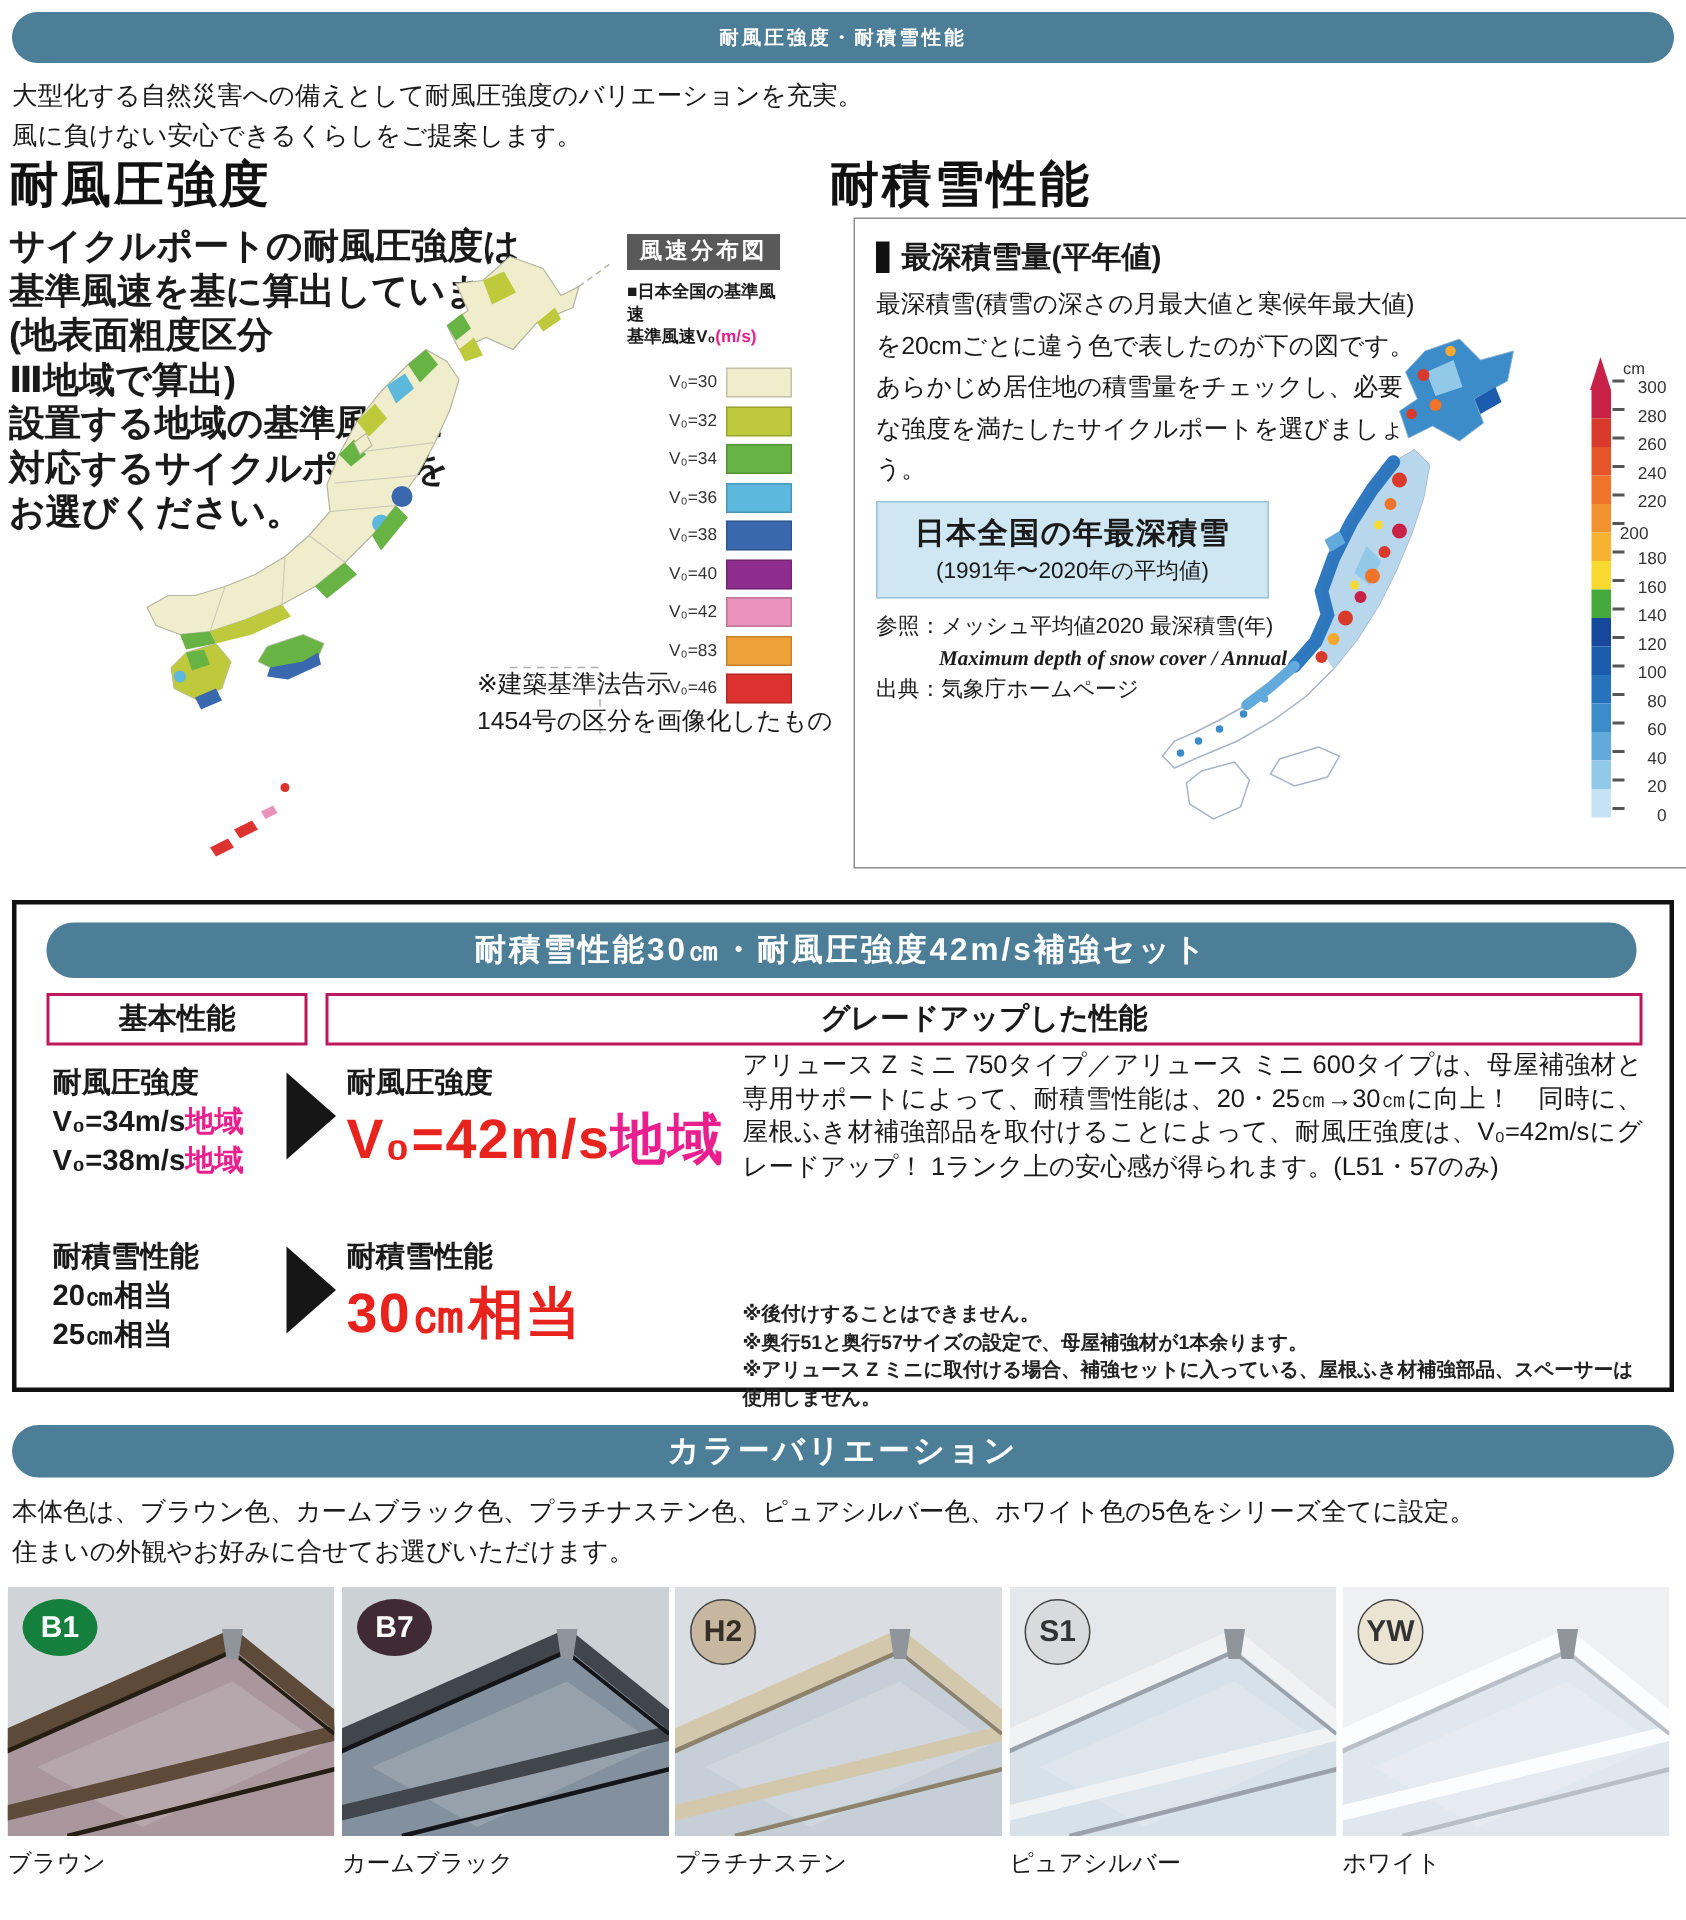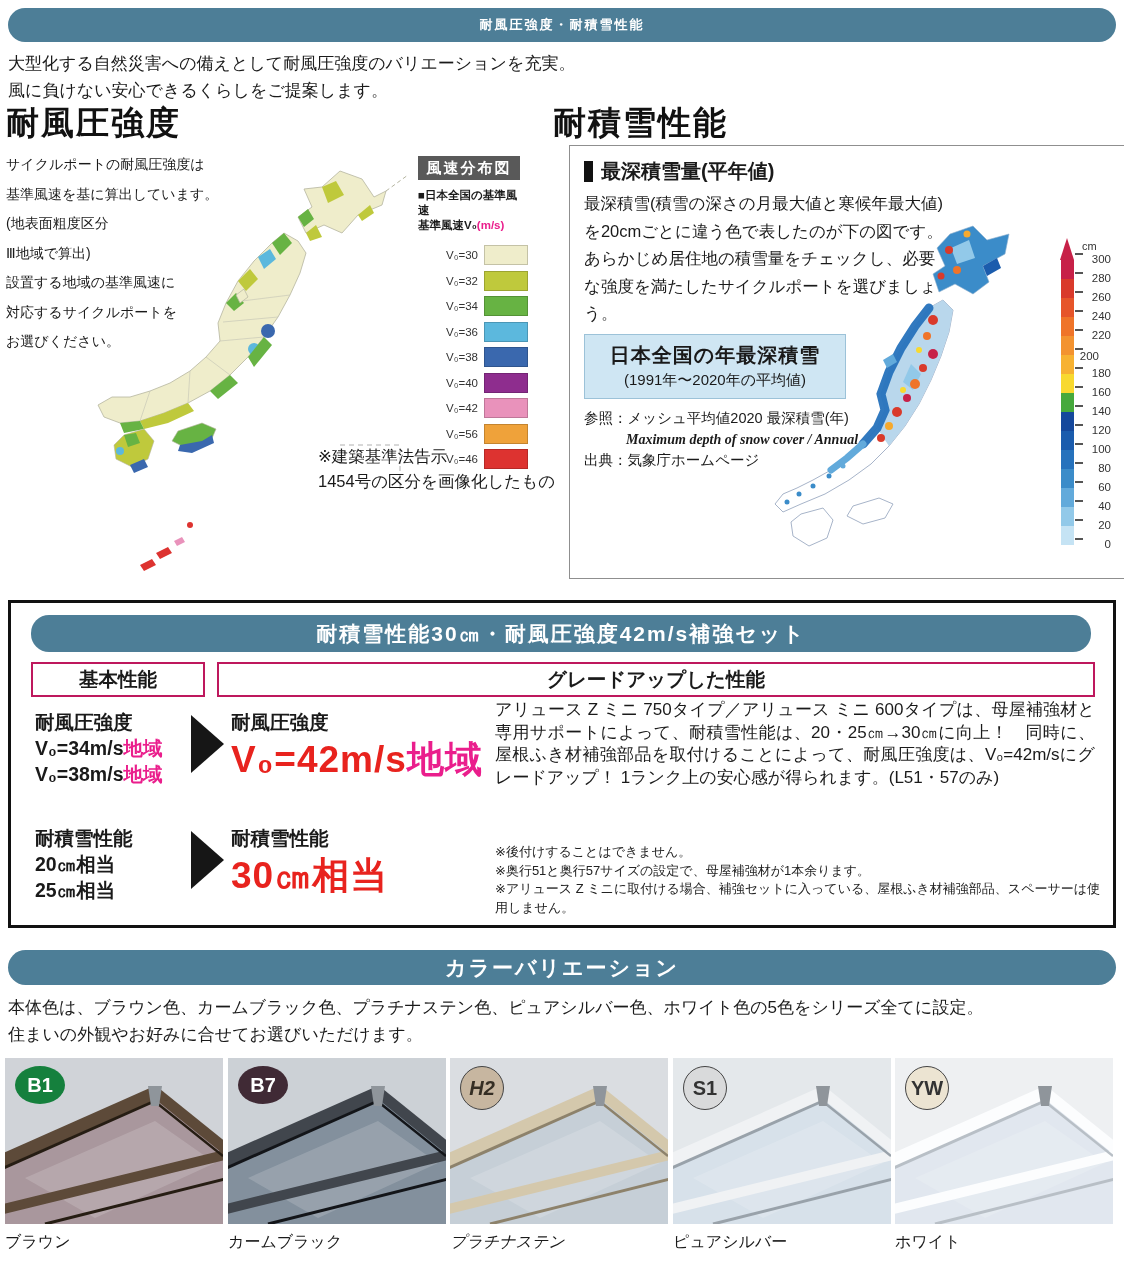--- a/index.html
+++ b/index.html
@@ -4,21 +4,21 @@
 <style>
   html,body{margin:0;padding:0;background:#fff;}
   .page{position:relative;width:1124px;height:1280px;background:#ffffff;overflow:hidden;
         font-family:"Liberation Sans","DejaVu Sans",sans-serif;color:#1a1a1a;}
   .abs{position:absolute;}
   .pill{background:#4d7e97;color:#fff;font-weight:bold;text-align:center;border-radius:18px;letter-spacing:2px;}
   .sec-title{font-size:33px;font-weight:800;letter-spacing:2px;color:#111;}
   .body-text{font-size:17px;line-height:27px;font-weight:500;}
   .line{display:block;}
   
-  .wind-desc{font-size:14px;line-height:29.5px;font-weight:400;}
+  .wind-desc{font-size:24px;line-height:29.5px;font-weight:700;}
   .map-badge{background:#595959;color:#fff;font-size:15px;font-weight:bold;text-align:center;
              width:102px;height:24px;line-height:24px;letter-spacing:2px;}
   .legend-title{font-size:11.5px;font-weight:bold;line-height:15px;margin-top:8px;}
   .magenta{color:#ea1e8c;}
   .legend-row{display:flex;align-items:center;justify-content:flex-end;margin-bottom:5.5px;}
   .legend-label{font-size:11.5px;color:#333;margin-right:6px;}
   .legend-swatch{width:42px;height:18px;border:1px solid rgba(0,0,0,0.18);}
   .footnote{font-size:16.5px;line-height:25px;font-weight:500;}
   
   .snow-box{border:1px solid #8f8f8f;background:#fff;}
@@ -144,21 +144,21 @@
         </div>
         <div class="legend-row">
           <span class="legend-label">V₀=40</span>
           <span class="legend-swatch" style="background: rgb(142, 45, 142);"></span>
         </div>
         <div class="legend-row">
           <span class="legend-label">V₀=42</span>
           <span class="legend-swatch" style="background: rgb(233, 146, 187);"></span>
         </div>
         <div class="legend-row">
-          <span class="legend-label">V₀=56</span>
+          <span class="legend-label">V₀=83</span>
           <span class="legend-swatch" style="background: rgb(239, 162, 58);"></span>
         </div>
         <div class="legend-row">
           <span class="legend-label">V₀=46</span>
           <span class="legend-swatch" style="background: rgb(221, 51, 48);"></span>
         </div>
       </div>
   </div>
 
   <div class="abs footnote" style="left:318px;top:444px;">
@@ -333,21 +333,21 @@
       <span class="line">20㎝相当</span>
       <span class="line">25㎝相当</span>
     </div>
     <div class="abs arrow-right" style="left:180px;top:228px;"></div>
     <div class="abs" style="left:220px;top:222px;">
       <div class="up-small-label">耐積雪性能</div>
       <div class="up-big red">30㎝相当</div>
     </div>
 
     <div class="abs up-para" style="left:484px;top:96px;width:600px;">アリュース Z ミニ 750タイプ／アリュース ミニ 600タイプは、母屋補強材と専用サポートによって、耐積雪性能は、20・25㎝→30㎝に向上！　同時に、屋根ふき材補強部品を取付けることによって、耐風圧強度は、V₀=42m/sにグレードアップ！ 1ランク上の安心感が得られます。(L51・57のみ)</div>
-    <div class="abs up-notes" style="left:484px;top:240px;width:606px;">
+    <div class="abs up-notes" style="left:484px;top:264px;width:606px;font-weight:bold;">
         <span class="line">※後付けすることはできません。</span>
         <span class="line">※奥行51と奥行57サイズの設定で、母屋補強材が1本余ります。</span>
         <span class="line">※アリュース Z ミニに取付ける場合、補強セットに入っている、屋根ふき材補強部品、スペーサーは使用しません。</span>
       </div>
   </div>
 
   <div class="abs pill" style="left:8px;top:950px;width:1108px;height:35px;font-size:21px;line-height:35px;">カラーバリエーション</div>
   <div class="abs body-text" style="left:8px;top:994px;">
       <span class="line">本体色は、ブラウン色、カームブラック色、プラチナステン色、ピュアシルバー色、ホワイト色の5色をシリーズ全てに設定。</span>
       <span class="line">住まいの外観やお好みに合せてお選びいただけます。</span>
@@ -377,21 +377,21 @@
             <line x1="-6" y1="152" x2="224" y2="96" stroke="#41464d" stroke-width="10"></line>
             <line x1="40" y1="166" x2="224" y2="120" stroke="#131519" stroke-width="3"></line>
             <line x1="-6" y1="104" x2="152" y2="34" stroke="#41464d" stroke-width="13"></line>
             <line x1="-6" y1="112" x2="152" y2="42" stroke="#131519" stroke-width="3"></line>
             <line x1="150" y1="34" x2="222" y2="92" stroke="#41464d" stroke-width="11"></line>
             <line x1="148" y1="42" x2="218" y2="98" stroke="#131519" stroke-width="2.5"></line>
             <polygon points="143,28 157,28 154,48 146,48" fill="#8f959b"></polygon>
           </svg><div class="badge ellipse" style="background: rgb(64, 42, 53); color: rgb(255, 255, 255);">B7</div></div>
         <div class="swatch-name">カームブラック</div>
       </div>
-      <div class="swatch abs" style="left: 450px; top: 1058px; font-style: italic;">
+      <div class="swatch abs" style="left: 450px; top: 1058px;">
         <div class="swatch-img"><svg width="218" height="166" viewBox="0 0 218 166">
             <rect x="0" y="0" width="218" height="166" fill="#dadde1"></rect>
             <polygon points="0,102 150,36 218,90 218,166 0,166" fill="#c5ced6" opacity="0.95"></polygon>
             <polygon points="20,120 150,63 210,105 90,160" fill="#ffffff" opacity="0.16"></polygon>
             <line x1="-6" y1="152" x2="224" y2="96" stroke="#d4c8ac" stroke-width="10"></line>
             <line x1="40" y1="166" x2="224" y2="120" stroke="#8d826b" stroke-width="3"></line>
             <line x1="-6" y1="104" x2="152" y2="34" stroke="#d4c8ac" stroke-width="13"></line>
             <line x1="-6" y1="112" x2="152" y2="42" stroke="#8d826b" stroke-width="3"></line>
             <line x1="150" y1="34" x2="222" y2="92" stroke="#d4c8ac" stroke-width="11"></line>
             <line x1="148" y1="42" x2="218" y2="98" stroke="#8d826b" stroke-width="2.5"></line>

